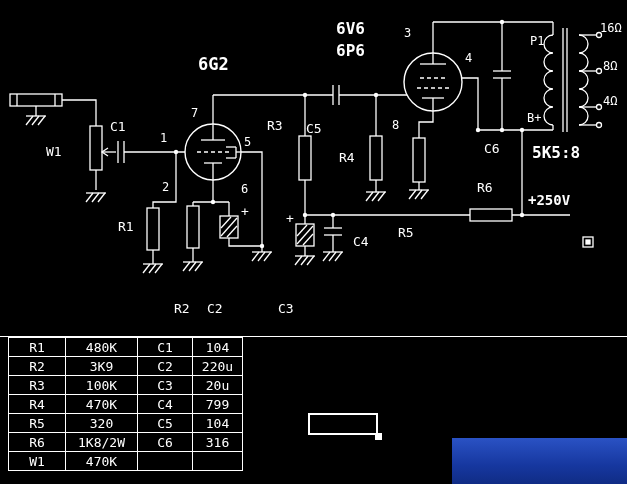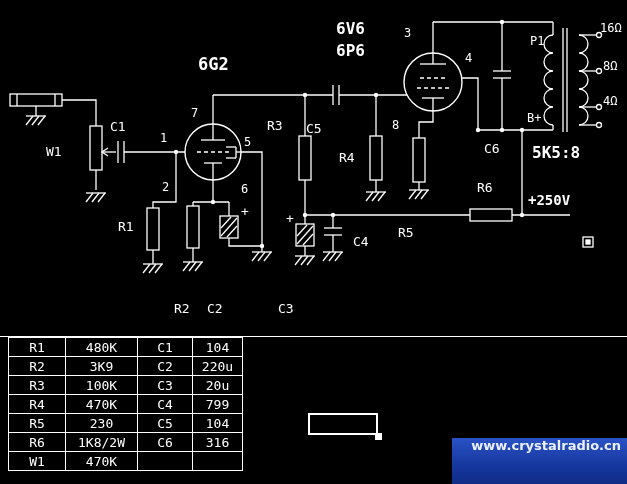--- a/index.html
+++ b/index.html
@@ -296,21 +296,21 @@
       <td class="c3">20u</td>
     </tr>
     <tr>
       <td class="c0">R4</td>
       <td class="c1">470K</td>
       <td class="c2">C4</td>
       <td class="c3">799</td>
     </tr>
     <tr>
       <td class="c0">R5</td>
-      <td class="c1">230</td>
+      <td class="c1">320</td>
       <td class="c2">C5</td>
       <td class="c3">104</td>
     </tr>
     <tr>
       <td class="c0">R6</td>
       <td class="c1">1K8/2W</td>
       <td class="c2">C6</td>
       <td class="c3">316</td>
     </tr>
     <tr>
@@ -319,16 +319,15 @@
       <td class="c2 empty"></td>
       <td class="c3 empty"></td>
     </tr>
   </tbody>
     </table>
 
   <div class="selbox"></div>
   <div class="selhandle"></div>
 
   <div class="watermark">
-    <div class="wm-url">www.crystalradio.cn</div>
   </div>
 
 </div>
 
 </body></html>

